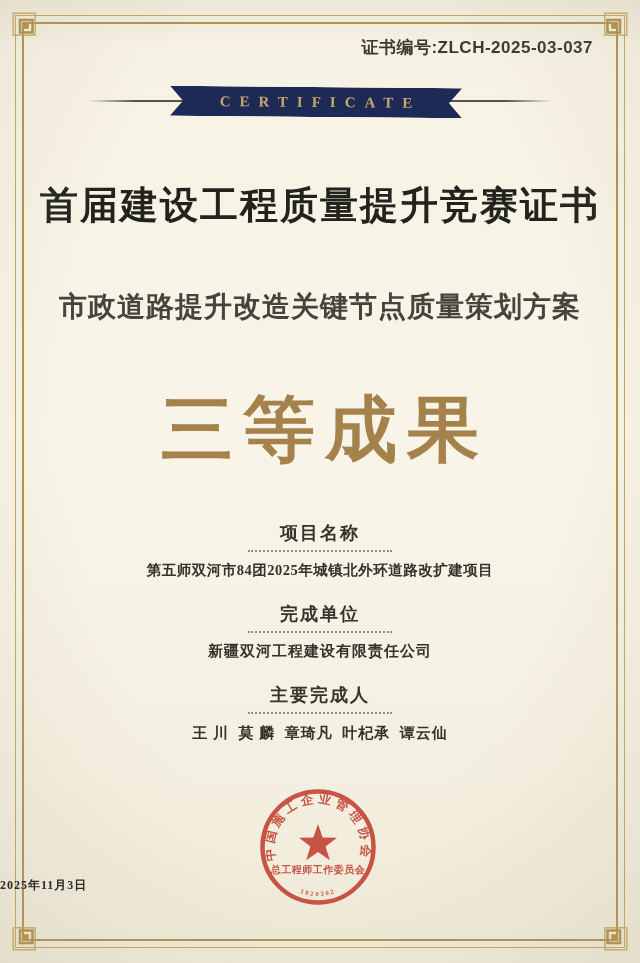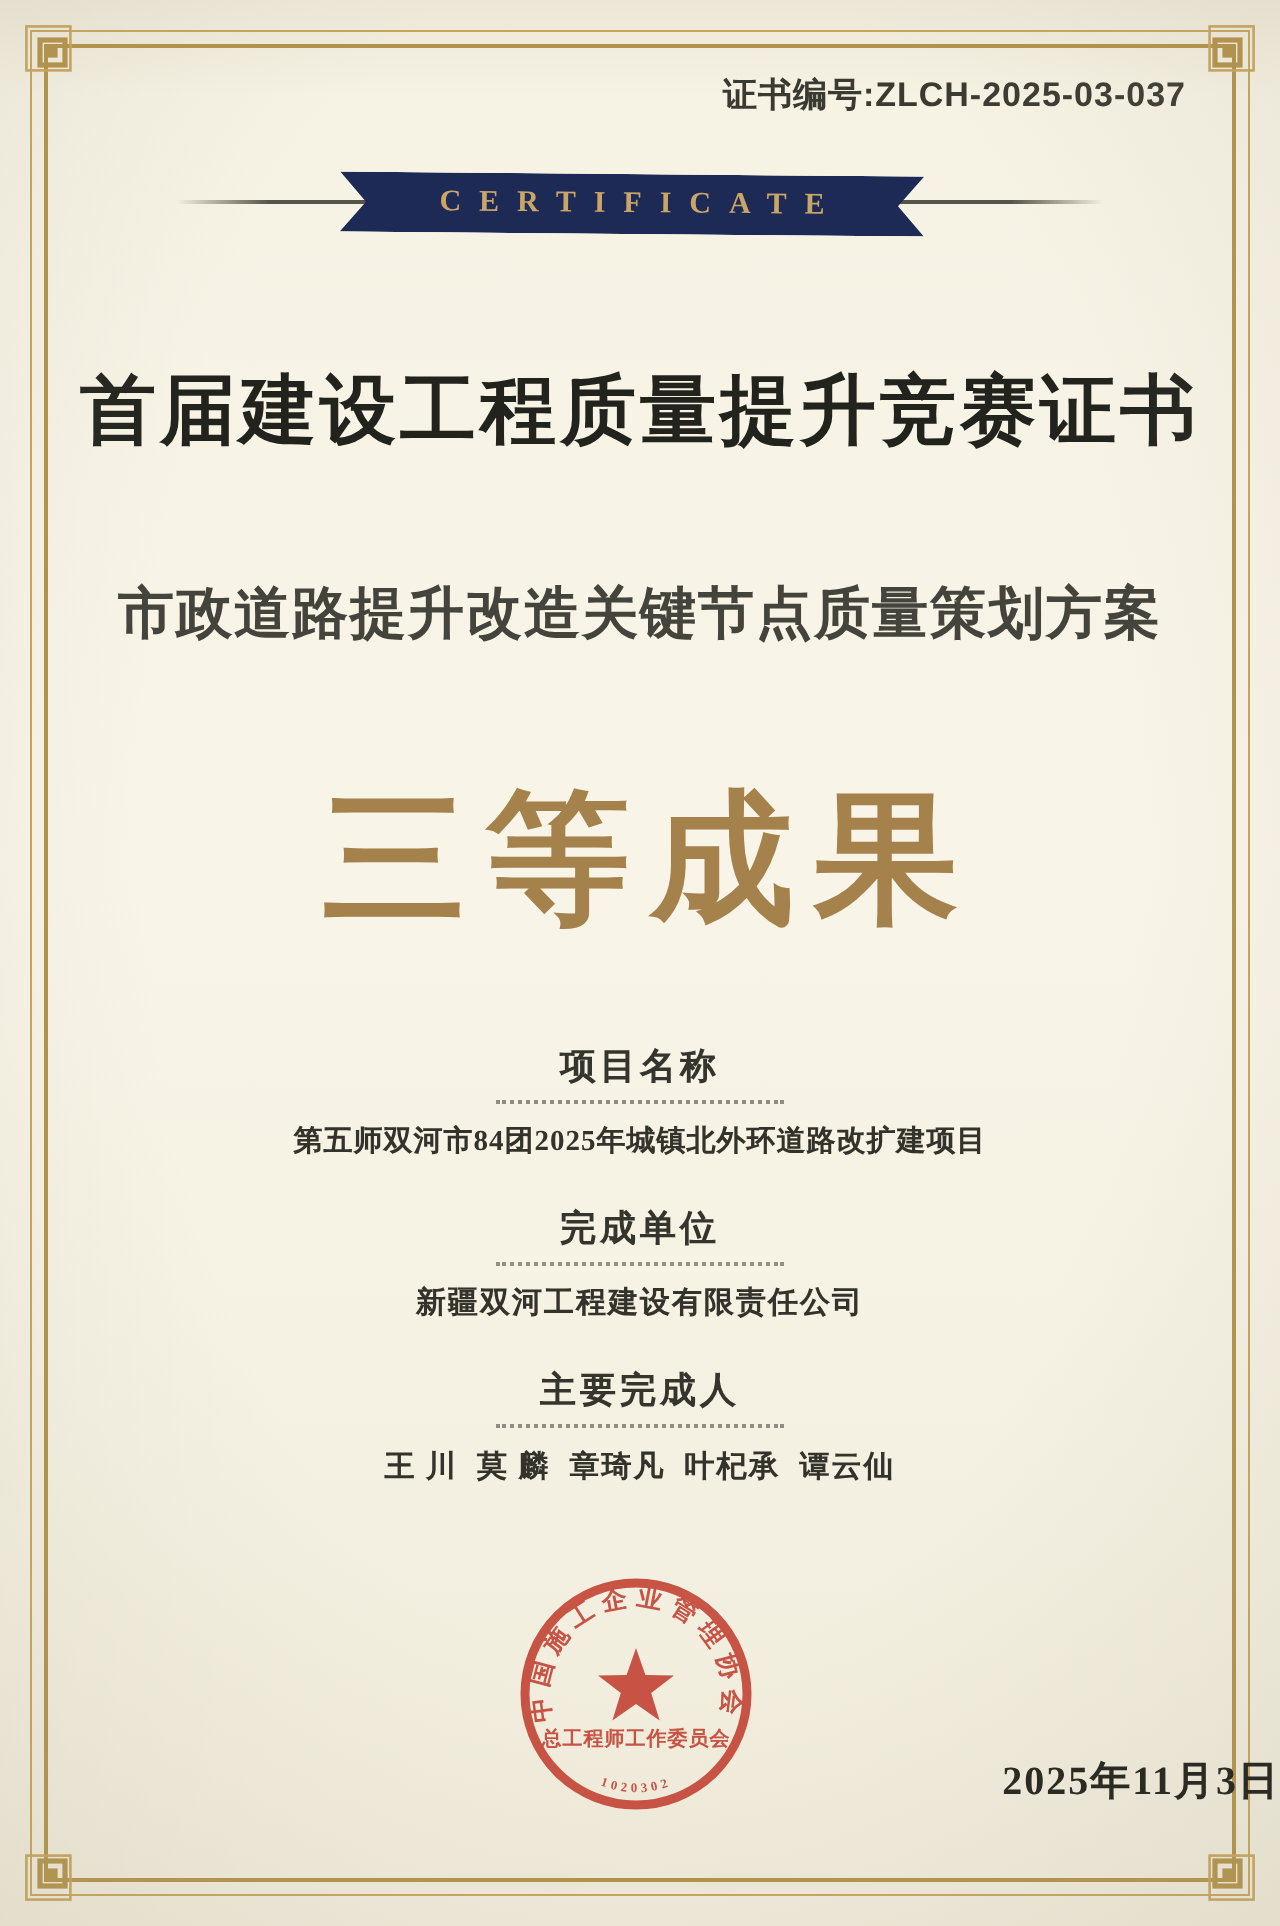--- a/index.html
+++ b/index.html
@@ -70,23 +70,23 @@
   .sec2{top:602px;} .sec2 .value{margin-top:9px;font-size:15px;letter-spacing:1px;}
   .sec3{top:683px;} .sec3 .value{margin-top:10px;font-size:15px;letter-spacing:1px;}
   
   .seal{position:absolute;left:253px;top:782px;width:130px;height:130px;z-index:1;opacity:.85;}
   .org{
     position:absolute;top:841px;left:0;width:100%;text-align:center;z-index:2;
     font-family:"Liberation Serif","DejaVu Serif",serif;
     font-size:17px;font-weight:900;color:#2b2a23;letter-spacing:.5px;
   }
   .date{
-    position:absolute;top:877px;left:0;width:100%;text-align:right;z-index:2;
+    position:absolute;top:877px;left:0;width:100%;text-align:left;z-index:2;
     font-family:"Liberation Serif","DejaVu Serif",serif;
-    font-size:20px;font-weight:900;color:#2b2a23;letter-spacing:1px;
+    font-size:12px;font-weight:900;color:#2b2a23;letter-spacing:1px;
   }
   .seal text{font-family:"Liberation Serif","DejaVu Serif",serif;font-weight:bold;fill:#c0392b;}
 </style>
 </head>
 <body>
 
 <div class="certificate">
 
   <div class="frame-outer"></div>
   <div class="frame-inner"></div>

